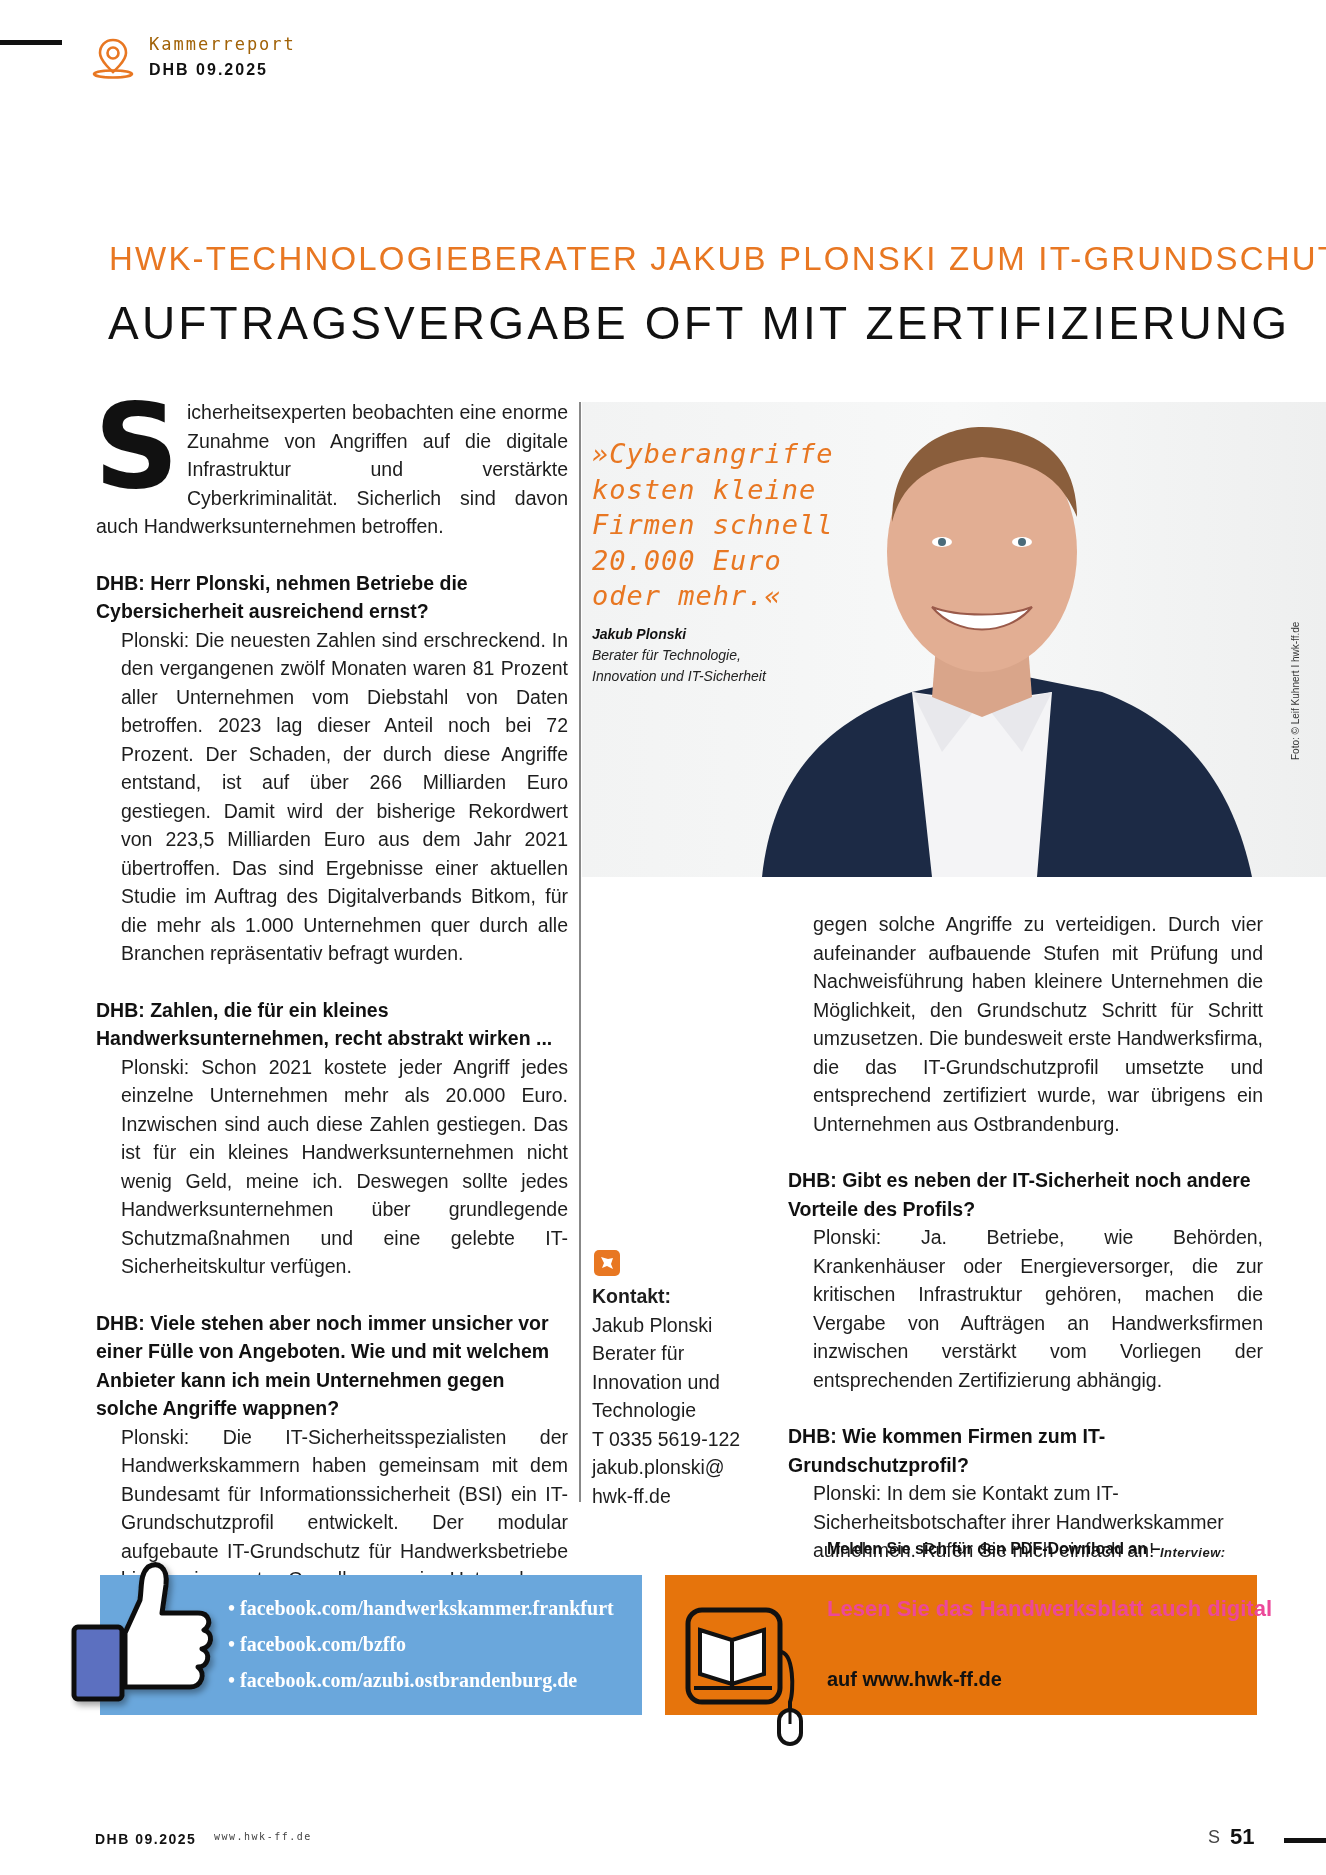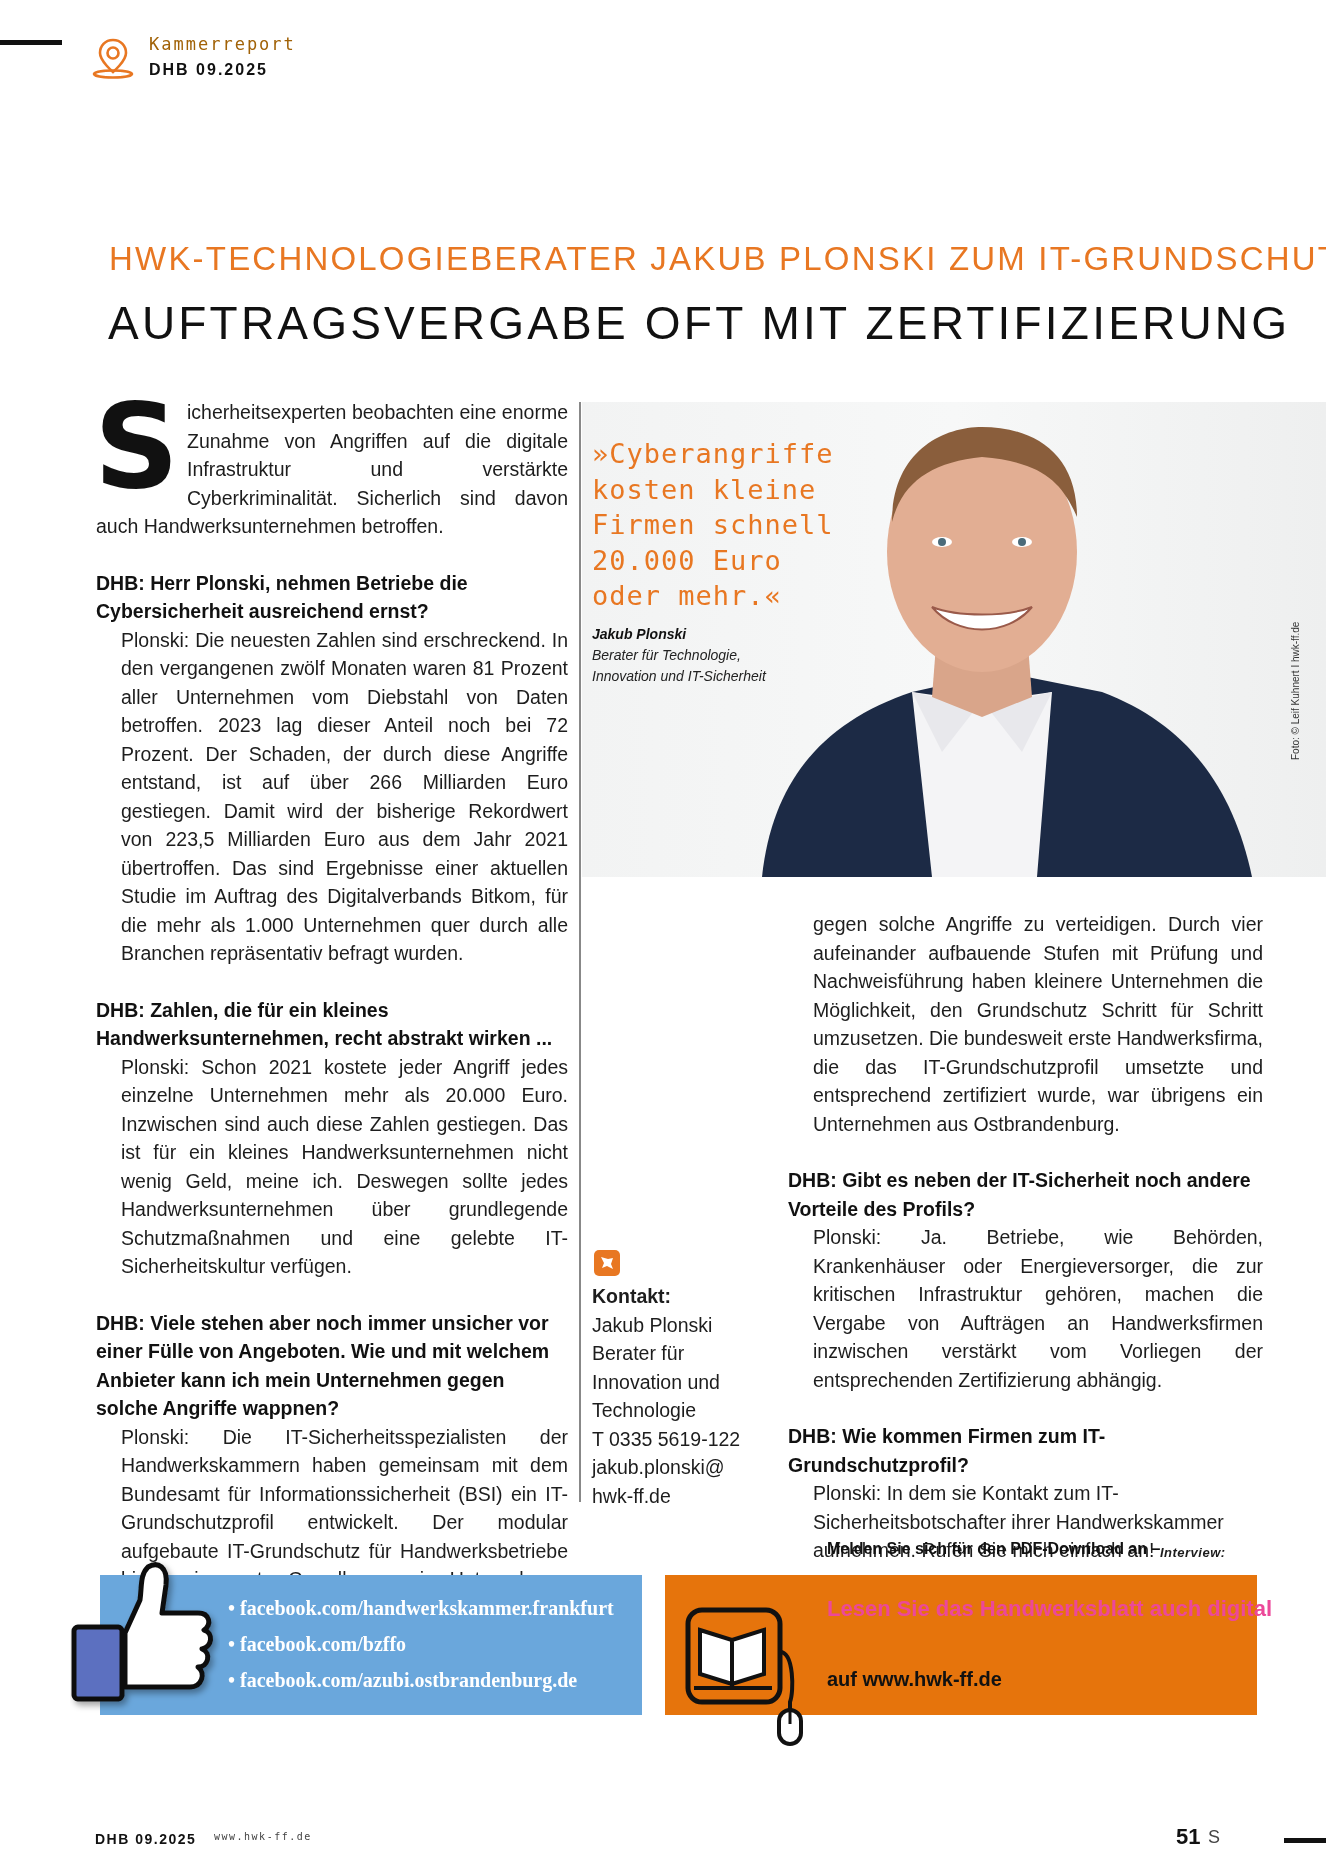--- a/index.html
+++ b/index.html
@@ -24,21 +24,21 @@
   .q { font-weight:bold; font-size:19.5px; line-height:28.5px; color:#111; }
   .a { padding-left:25px; }
   #left-col { left:96px; top:398px; width:472px; }
   #dropcap { float:left; font-size:118px; line-height:92px; font-weight:900; margin:2px 8px 0 -2px; color:#111; font-family:"DejaVu Sans", sans-serif; }
   .gap { height:28px; }
 
   #col-divider { left:579px; top:402px; width:2px; height:1100px; background:#888; }
 
   
   #photo { left:582px; top:402px; width:744px; height:475px; background:linear-gradient(90deg,#f2f3f3 0%,#f7f8f8 50%,#eeefef 100%); overflow:hidden; }
-  #quote { left:592px; top:436px; width:270px; font-size:27px; line-height:35.5px; color:#e87722; letter-spacing:1px; }
+  #quote { left:592px; top:436px; width:270px; font-size:27px; line-height:35.5px; color:#e87722; letter-spacing:1px;font-style:italic; }
   #quote-name { left:592px; top:626px; font-size:14px; font-weight:bold; font-style:italic; color:#111; }
   #quote-role1 { left:592px; top:647px; font-size:14px; font-style:italic; color:#222; }
   #quote-role2 { left:592px; top:668px; font-size:14px; font-style:italic; color:#222; }
   #photo-credit { left:1290px; top:760px; font-size:10px; color:#333; transform:rotate(-90deg); transform-origin:left top; white-space:nowrap; }
 
   
   #contact-icon { left:594px; top:1250px; width:26px; height:26px; background:#e87722; border-radius:5px; }
   #contact { left:592px; top:1282px; width:170px; font-size:19.5px; line-height:28.5px; color:#1d1d1d; }
   #contact-title { font-weight:bold; }
 
@@ -55,21 +55,21 @@
   #digital-banner { left:665px; top:1575px; width:592px; height:140px; background:#e6740c; }
   #digital-l1 { left:827px; top:1596px; font-size:22px; font-weight:bold; color:#ec4899; white-space:nowrap; }
   #digital-l2 { left:827px; top:1540px; font-size:16px; font-weight:bold; color:#111; white-space:nowrap;text-align:right; }
   #digital-l3 { left:827px; top:1668px; font-size:20px; font-weight:bold; color:#111; white-space:nowrap;text-align:right; }
   #book-icon { left:682px; top:1592px; width:130px; height:160px; }
 
   
   #footer-issue { left:95px; top:1831px; font-size:14px; font-weight:bold; letter-spacing:1.5px; color:#111; }
   #footer-url { left:214px; top:1831px; font-size:10px; letter-spacing:1.5px; color:#444; }
   #page-prefix { left:1208px; top:1827px; font-size:18px; color:#444; }
-  #page-number { left:1176px; top:1824px; font-size:22px; font-weight:bold; color:#111;text-align:right; }
+  #page-number { left:1230px; top:1824px; font-size:22px; font-weight:bold; color:#111;text-align:right; }
   #bottom-rule { left:1284px; top:1838px; width:42px; height:5px; background:#111; }
 </style>
 </head>
 <body>
 
 <div class="abs" id="top-rule"></div>
 <svg class="abs" id="pin-icon" viewBox="0 0 42 44">
   <path d="M21 4 C13 4 8 10 8 17 C8 25 21 36 21 36 C21 36 34 25 34 17 C34 10 29 4 21 4 Z" fill="none" stroke="#e87722" stroke-width="2.6"></path>
   <circle cx="21" cy="17" r="5.5" fill="none" stroke="#e87722" stroke-width="2.6"></circle>
   <ellipse cx="21" cy="38" rx="19" ry="3.5" fill="none" stroke="#e87722" stroke-width="2.6"></ellipse>

